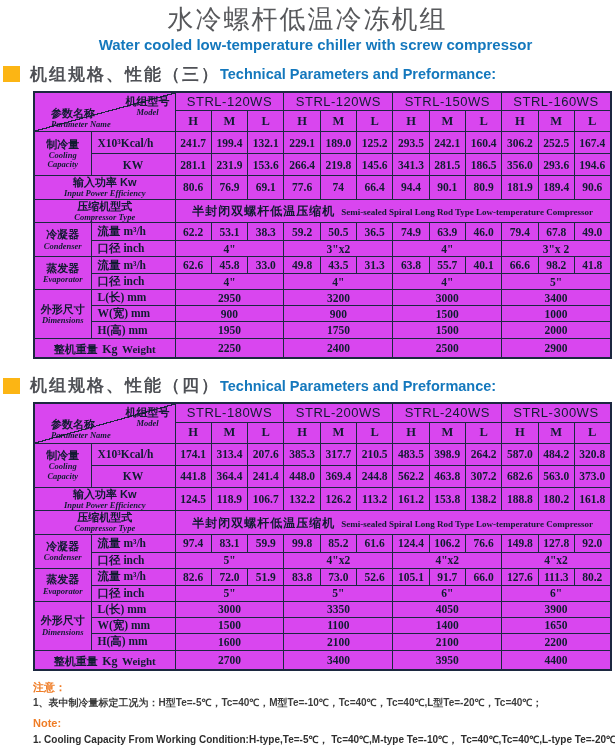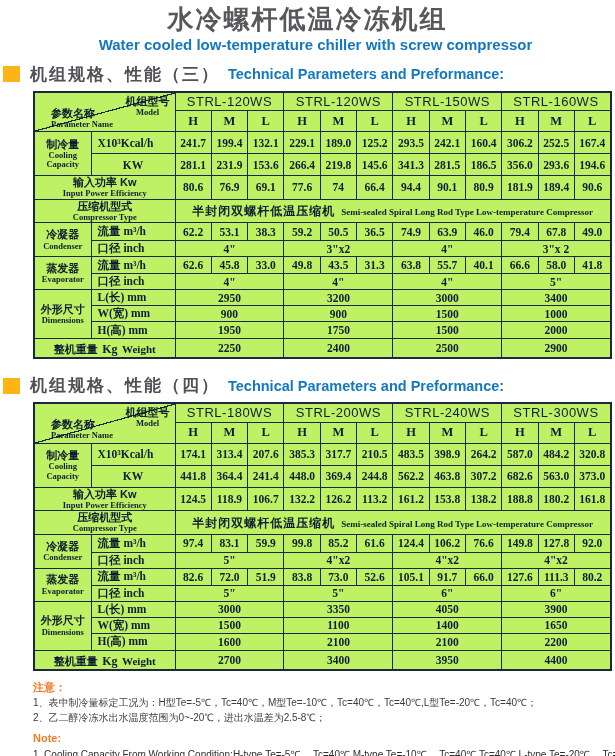--- a/index.html
+++ b/index.html
@@ -1,59 +1,59 @@
 <!DOCTYPE html>
 <html><head>
 <meta charset="utf-8">
 <style>
   * { box-sizing: border-box; }
   body { margin:0; background:#ffffff; font-family:"Liberation Sans", sans-serif; }
   .page { position:relative; width:615px; height:756px; background:#fff; overflow:hidden; }
 
-  .main-title { text-align:center; padding-top:5px; font-size:26px; font-weight:bold;
+  .main-title { text-align:center; padding-top:5px; font-size:26px; font-weight:normal;
                 color:#57585b; letter-spacing:2px; line-height:1.1; }
   .sub-title  { text-align:center; font-size:15px; font-weight:bold; color:#1478bd; margin-top:2px;margin-left:16px; }
 
   .section-heading { display:flex; align-items:center; margin:10px 0 5px 3px; }
   .bullet { width:17px; height:16px; background:#fcb514; margin-right:10px; flex:0 0 auto; }
   .heading-zh { font-size:17px; font-weight:bold; color:#4f5156; letter-spacing:2px; white-space:nowrap; }
-  .heading-en { font-size:14.5px; font-weight:bold; color:#1478bd; margin-left:8px; white-space:nowrap; }
+  .heading-en { font-size:14.5px; font-weight:bold; color:#1478bd; margin-left:0; white-space:nowrap; }
 
   table.spec-table { border-collapse:collapse; table-layout:fixed; width:577px;
-                     margin:2px 6px 0 33px; background:#bef264; border:2px solid #1c2840; }
+                     margin:2px 6px 0 33px; background:#d946ef; border:2px solid #1c2840; }
   .spec-table td { border:1px solid #1c2840; padding:0 1px; text-align:center;
                    vertical-align:middle; color:#101c30; overflow:hidden; }
   .c-lab1 { width:57px; } .c-lab2 { width:84px; } .c-dat { width:36.3px; }
 
   tr.h16{height:16px;} tr.h17{height:17px;} tr.h18{height:18px;padding-left:20px;} tr.h19{height:19px;}
   tr.h21{height:21px;} tr.h22{height:22px;} tr.h23{height:23px;}
 
   .diag { position:relative; background-image:linear-gradient(to bottom right,
             transparent calc(50% - 0.6px), #1c2840 calc(50% - 0.6px),
             #1c2840 calc(50% + 0.6px), transparent calc(50% + 0.6px)); }
   .diag-tr { position:absolute; top:2px; right:5px; text-align:center; }
   .diag-bl { position:absolute; bottom:2px; left:16px; text-align:left; }
 
   .zh11 { display:block; font-size:11px; font-weight:bold; line-height:1.2; }
   .zh11i { font-size:11px; font-weight:bold; }
   .en-small { display:block; font-family:"Liberation Serif", serif; font-size:8.5px;
-              font-weight:bold; line-height:1.1; }
+              font-weight:bold; line-height:1.1;font-style:italic; }
   .en-smalli { font-family:"Liberation Serif", serif; font-size:11px; font-weight:bold; }
   .model { font-size:13px; color:#15202f; letter-spacing:0.5px; }
   .hml { font-family:"Liberation Serif", serif; font-weight:bold; font-size:12.5px; }
   .num { font-family:"Liberation Serif", serif; font-weight:bold; font-size:11.5px; }
   .unit { font-family:"Liberation Serif", serif; font-weight:bold; font-size:11.5px;
           text-align:left !important; padding-left:6px !important; }
   .kg { font-family:"Liberation Serif", serif; font-weight:bold; font-size:12px; }
   .comp-zh { font-size:12px; font-weight:bold; letter-spacing:1px; }
   .comp-en { font-family:"Liberation Serif", serif; font-size:9px; font-weight:bold; margin-left:6px; }
 
   .notes { margin:9px 0 0 33px; }
   .note-label { font-size:11px; font-weight:bold; color:#ef7c25; line-height:1.4; }
-  .note-line { font-size:10px; font-weight:normal; color:#3c3c3c; line-height:1.5; white-space:nowrap; }
+  .note-line { font-size:10px; font-weight:bold; color:#3c3c3c; line-height:1.5; white-space:nowrap; }
   .notes-en { margin-top:6px; }
   .notes-en .note-line { color:#2e2e2e; }
 </style>
 </head>
 <body>
 
 <div class="page">
 
   <div class="main-title">水冷螺杆低温冷冻机组</div>
   <div class="sub-title">Water cooled low-temperature chiller with screw compressor</div>
@@ -206,21 +206,21 @@
       <td class="num">62.6</td>
           <td class="num">45.8</td>
           <td class="num">33.0</td>
           <td class="num">49.8</td>
           <td class="num">43.5</td>
           <td class="num">31.3</td>
           <td class="num">63.8</td>
           <td class="num">55.7</td>
           <td class="num">40.1</td>
           <td class="num">66.6</td>
-          <td class="num">58.0</td>
+          <td class="num">98.2</td>
           <td class="num">41.8</td>
     </tr>
     <tr class="h16">
       <td class="unit">口径 inch</td>
       <td class="num" colspan="3">4"</td>
           <td class="num" colspan="3">4"</td>
           <td class="num" colspan="3">4"</td>
           <td class="num" colspan="3">5"</td>
     </tr>
     <tr class="h16">
@@ -454,21 +454,20 @@
           <td class="num" colspan="3">3400</td>
           <td class="num" colspan="3">3950</td>
           <td class="num" colspan="3">4400</td>
     </tr>
   </tbody>
     </table>
 
   <div class="notes">
     <div class="note-label">注意：</div>
     <div class="note-line">1、表中制冷量标定工况为：H型Te=-5℃，Tc=40℃，M型Te=-10℃，Tc=40℃，Tc=40℃,L型Te=-20℃，Tc=40℃；</div>
-    <div class="note-line">2、乙二醇冷冻水出水温度范围为0~-20℃，进出水温差为2.5-8℃；</div>
     <div class="notes-en">
       <div class="note-label">Note:</div>
       <div class="note-line">1. Cooling Capacity From Working Condition:H-type,Te=-5℃， Tc=40℃,M-type Te=-10℃， Tc=40℃,Tc=40℃,L-type Te=-20℃， Tc=40℃;</div>
 
     </div>
   </div>
 
 </div>
 
 </body></html>

